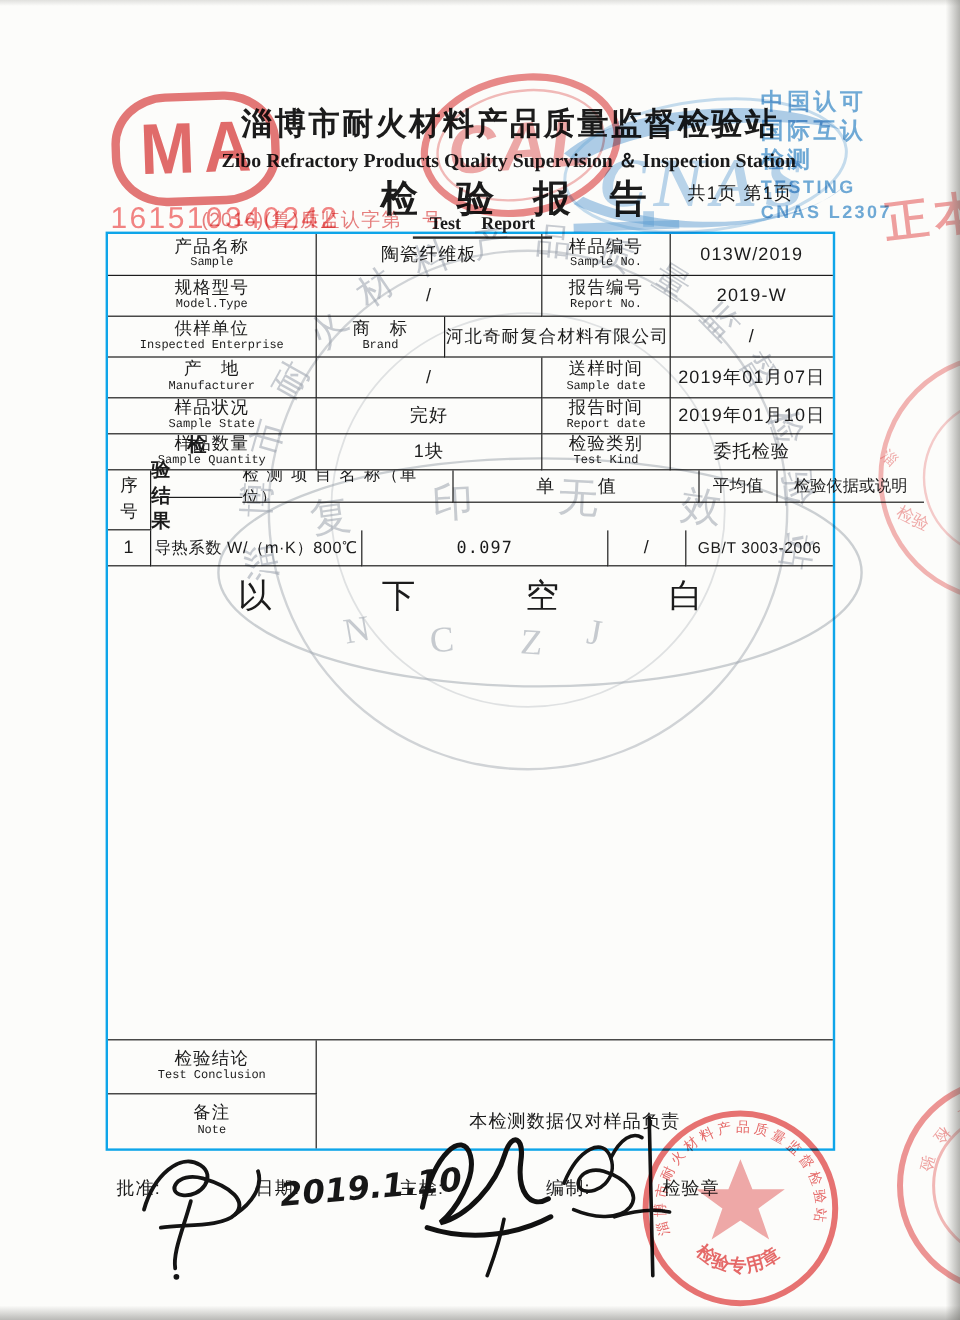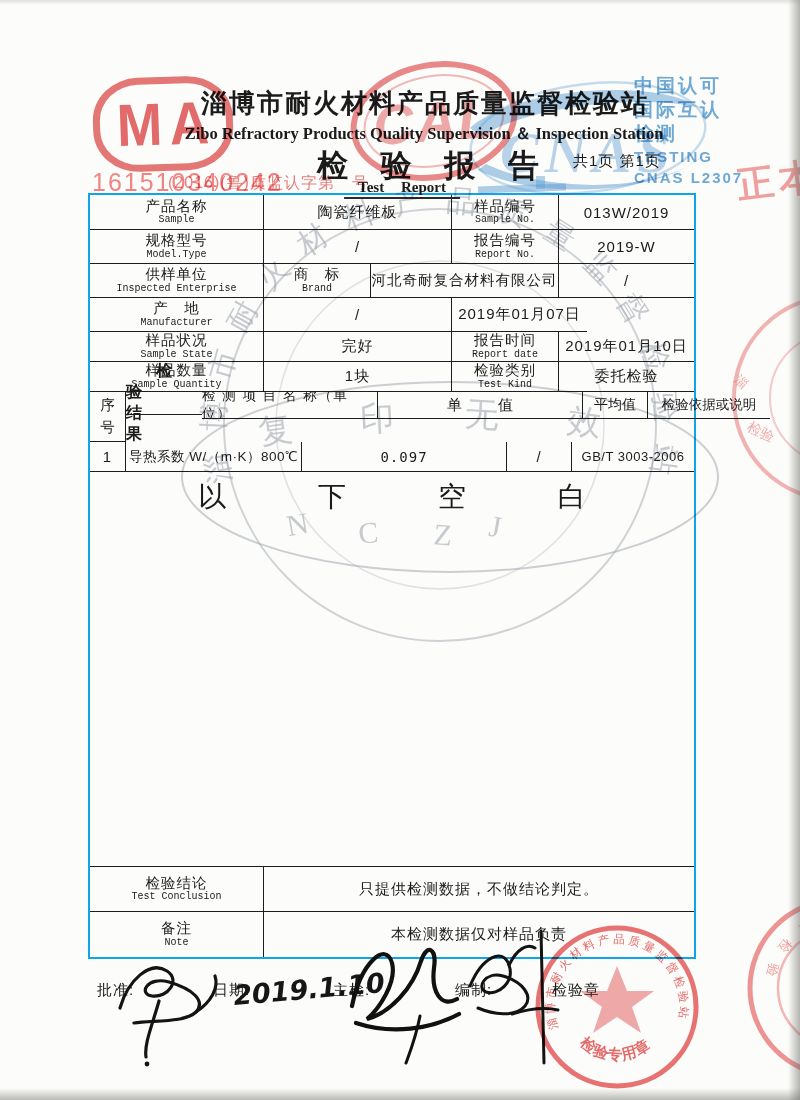--- a/index.html
+++ b/index.html
@@ -142,20 +142,24 @@
         </div>
     </div>
     <div class="trow" style="height:34px">
       <div class="c" style="width:174px">
           <span class="zh">产　地</span>
           <span class="en">Manufacturer</span>
         </div>
       <div class="c" style="width:188px">
           <span class="val">/</span>
         </div>
+      <div class="c" style="width:107px">
+          <span class="zh">送样时间</span>
+          <span class="en">Sample date</span>
+        </div>
       <div class="c norb" style="width:135px">
           <span class="val">2019年01月07日</span>
         </div>
     </div>
     <div class="trow" style="height:30px">
       <div class="c" style="width:174px">
           <span class="zh">样品状况</span>
           <span class="en">Sample State</span>
         </div>
       <div class="c" style="width:188px">
@@ -230,23 +234,20 @@
 
     <div class="blankcell">
       <span class="blanktext">以 下 空 白</span>
     </div>
 
     <div class="trow" style="height:45px">
       <div class="c" style="width:174px">
           <span class="zh">检验结论</span>
           <span class="en">Test Conclusion</span>
         </div>
-      <div class="c norb" style="width:430px">
-          <span class="val">只提供检测数据，不做结论判定。</span>
-        </div>
     </div>
 
     <div class="trow" style="height:45px">
       <div class="c nobb" style="width:174px">
           <span class="zh">备注</span>
           <span class="en">Note</span>
         </div>
       <div class="c norb nobb" style="width:430px">
           <span class="val">本检测数据仅对样品负责</span>
         </div>

